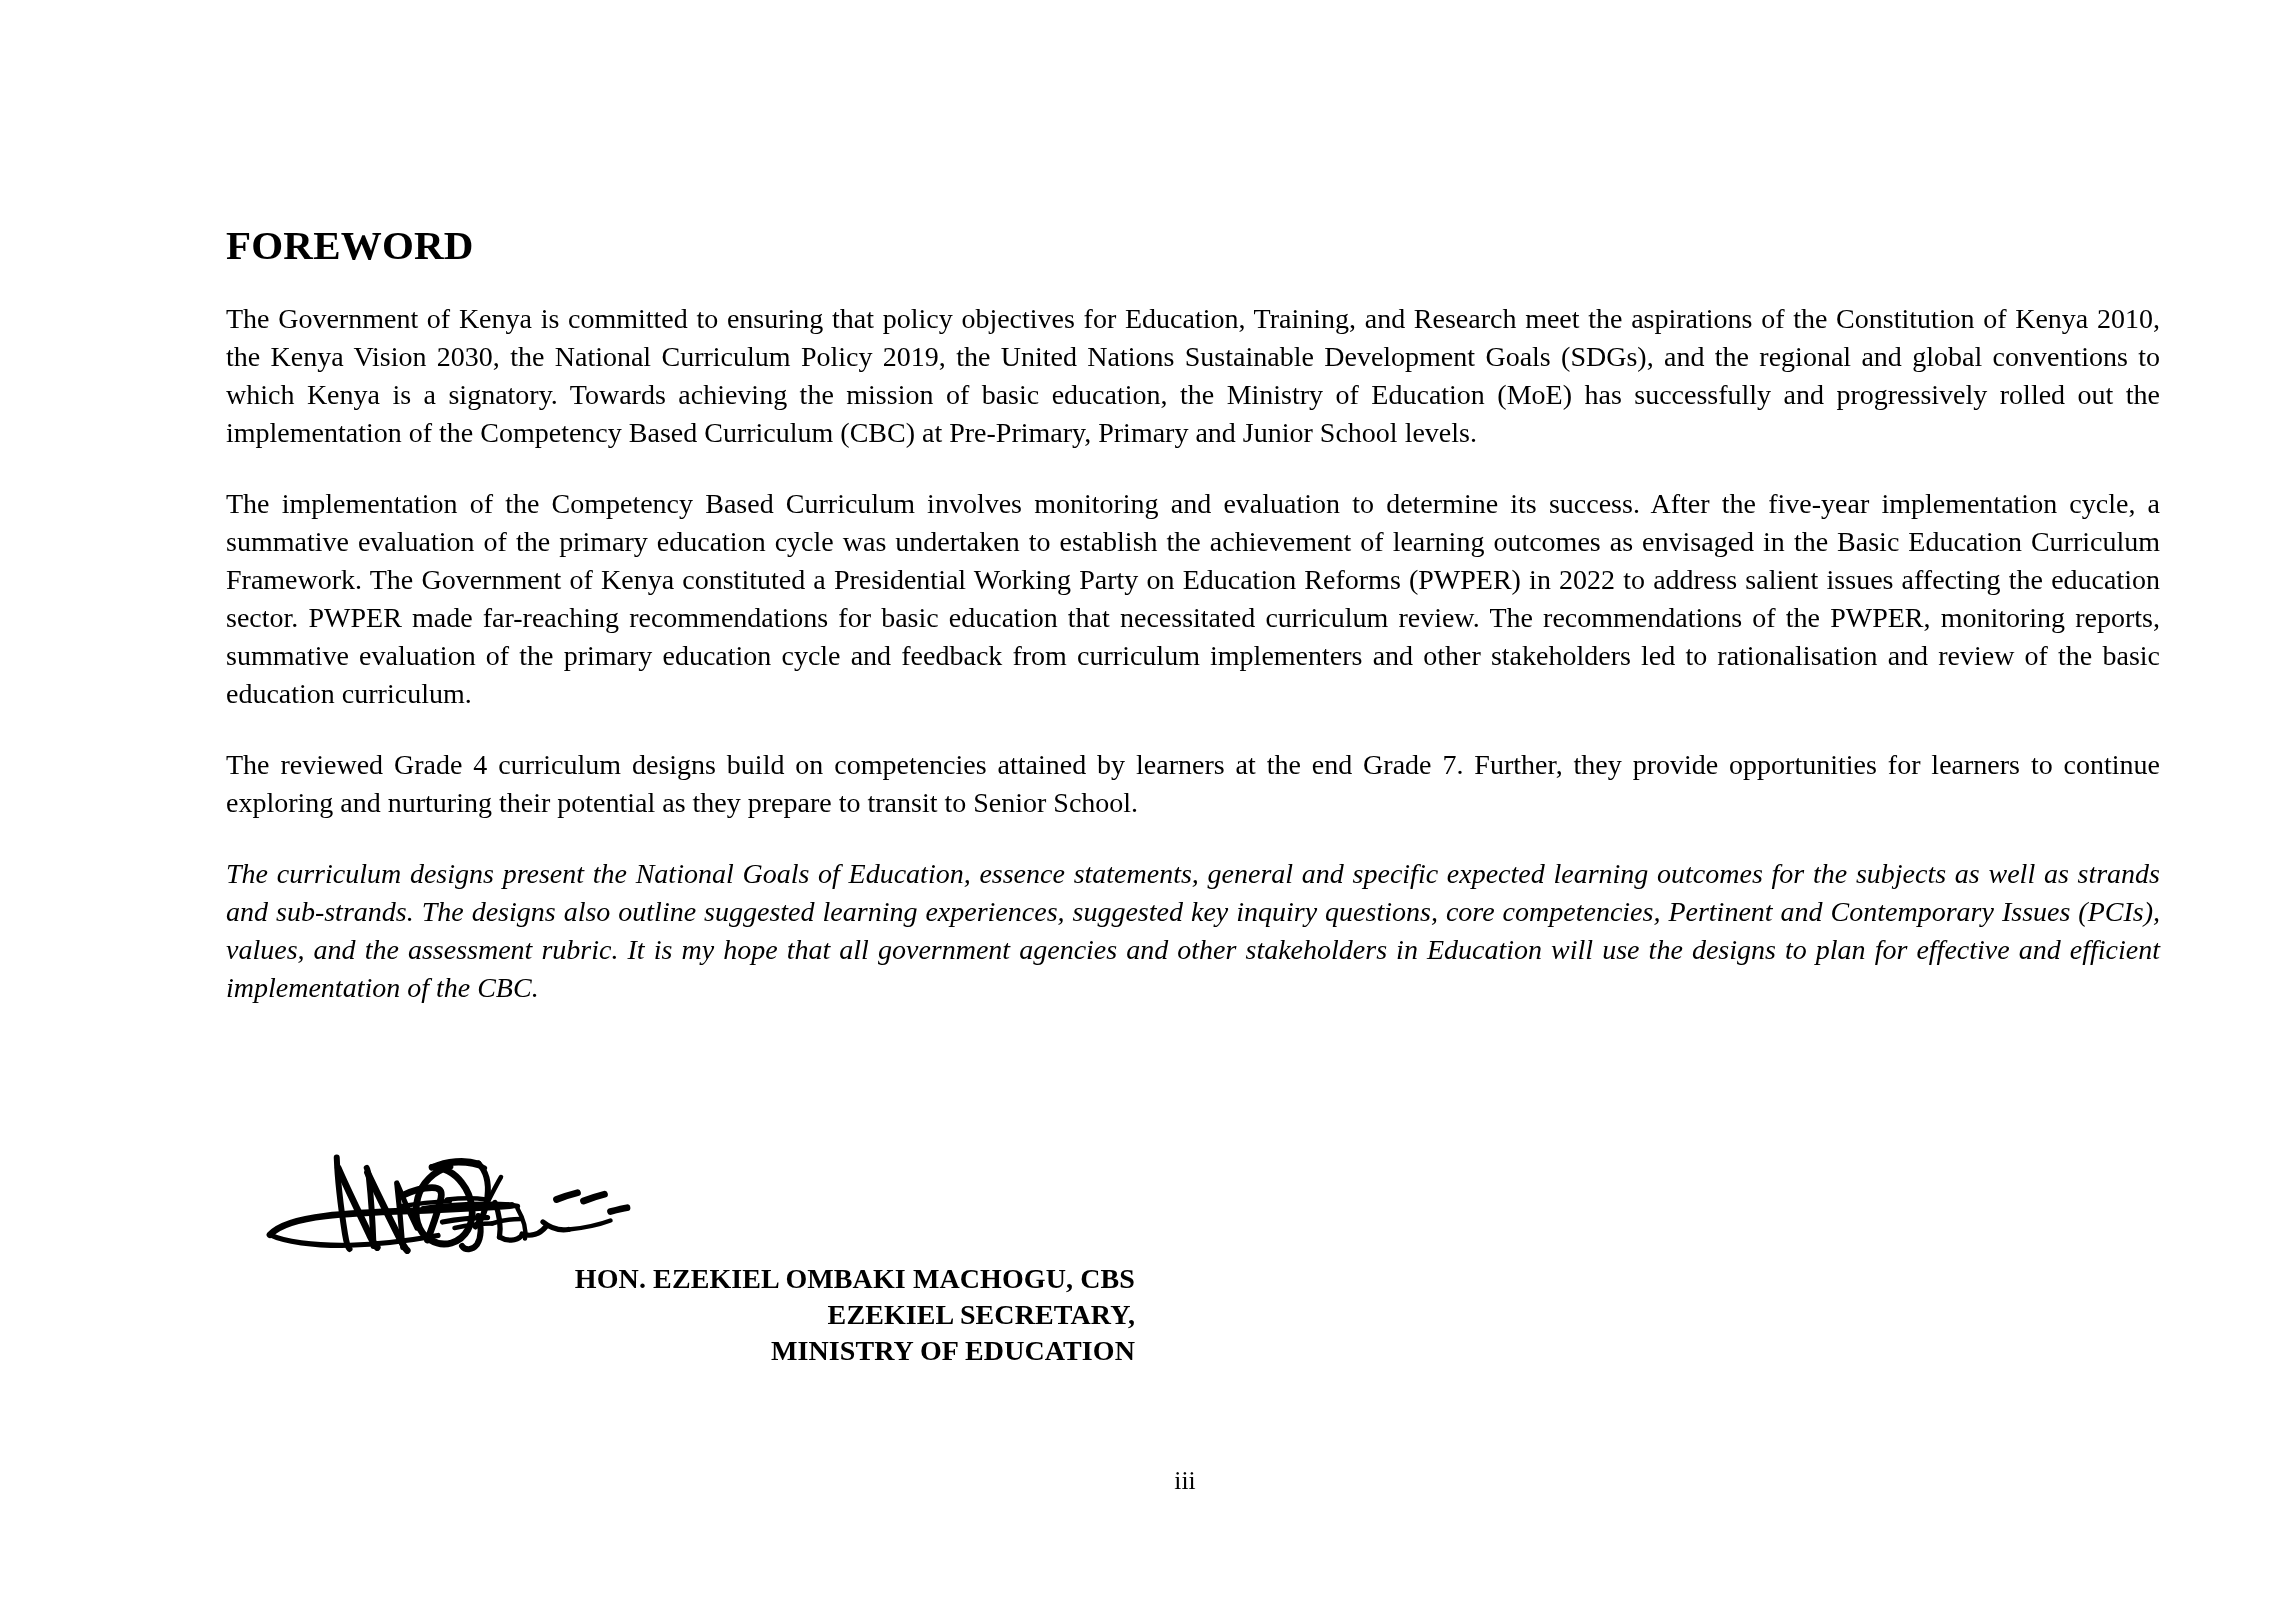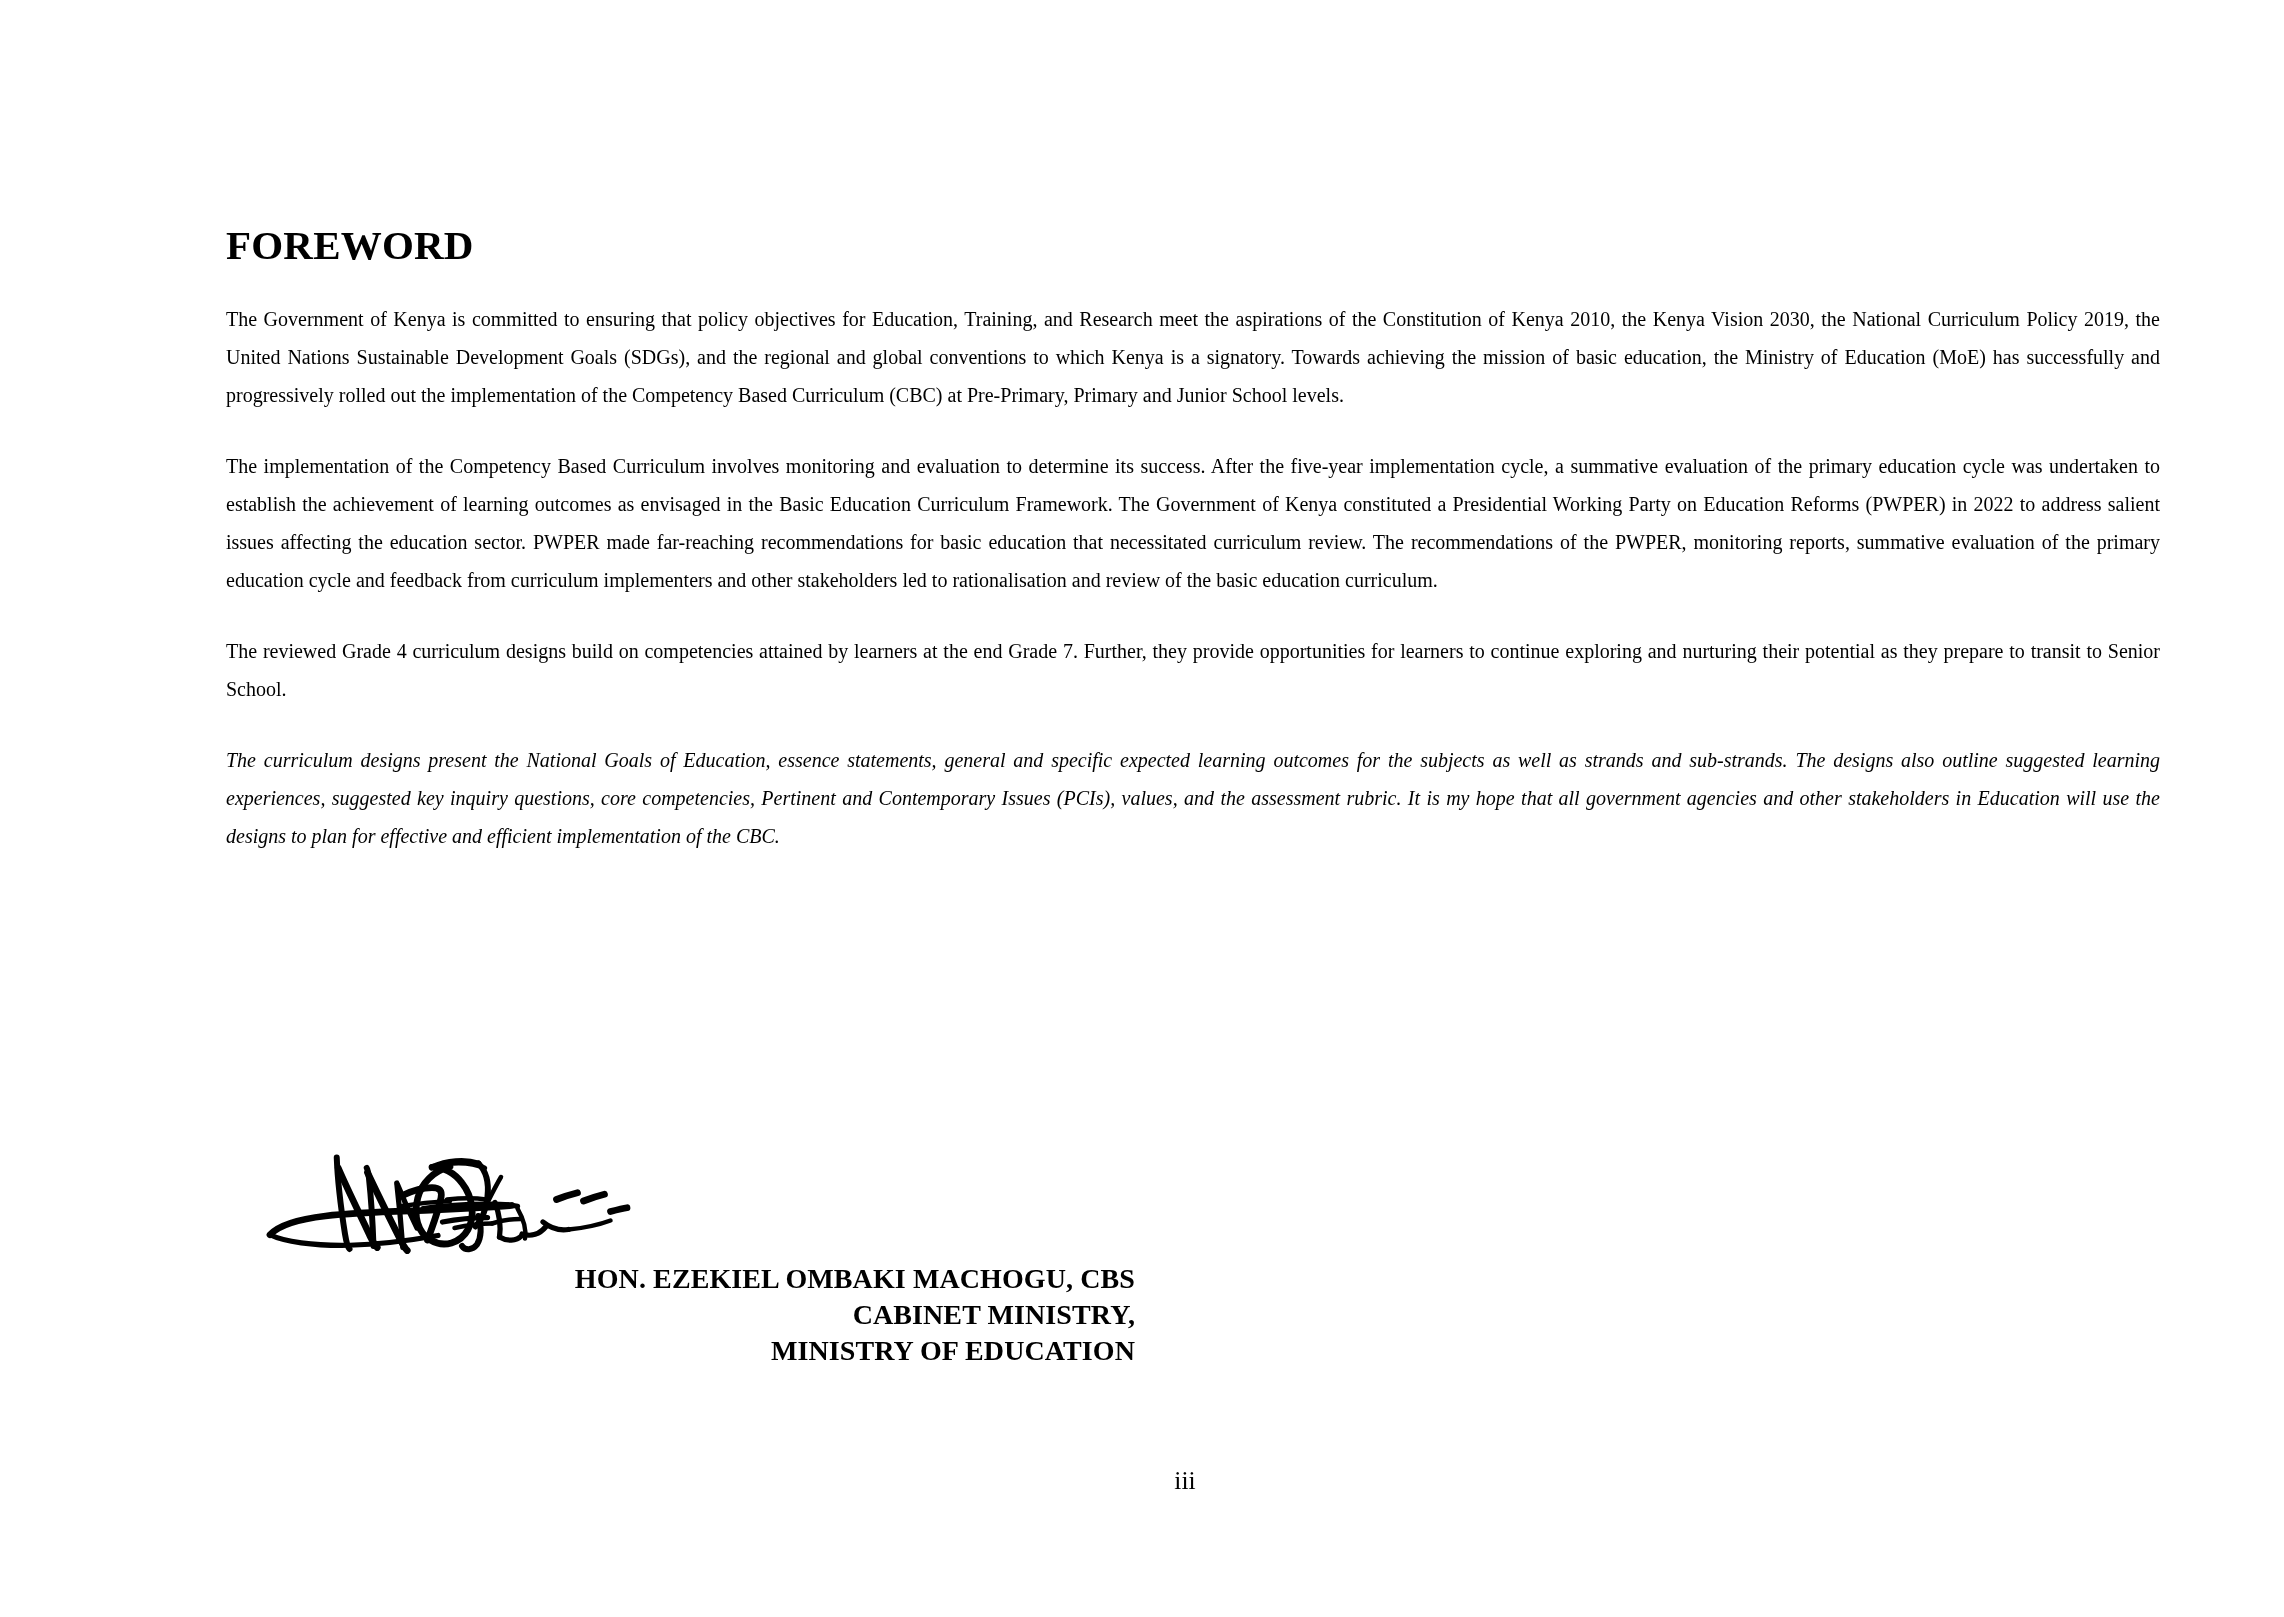--- a/index.html
+++ b/index.html
@@ -35,21 +35,21 @@
 
   .page-title {
     font-size: 41px;
     font-weight: bold;
     letter-spacing: 0.2px;
     line-height: 1.08;
     margin: 0 0 33px 0;
   }
 
   .body-par {
-    font-size: 20px;
+    font-size: 28px;
     line-height: 38px;
     text-align: justify;
     text-justify: inter-word;
     margin: 0 16px 33px 0;
     -webkit-hyphens: none;
     hyphens: none;
   }
   .body-par:last-of-type { margin-bottom: 0; font-style: italic; }
 
   .signature-block {
@@ -144,21 +144,21 @@
         <path d="M386 96 C 396 104, 408 108, 420 106" stroke-width="7"></path>
         <path d="M404 66 C 414 62, 424 59, 432 57" stroke-width="9"></path>
         <path d="M440 68 C 450 64, 460 61, 468 59" stroke-width="9"></path>
         <path d="M476 82 C 484 80, 492 78, 498 77" stroke-width="9"></path>
         <path d="M420 106 C 440 104, 460 100, 476 94" stroke-width="6"></path>
       </g>
     </svg>
 
     <div class="signoff">
       <div class="signoff-line">HON. EZEKIEL OMBAKI MACHOGU, CBS</div>
-      <div class="signoff-line">CABINET MINISTRY,</div>
+      <div class="signoff-line">EZEKIEL SECRETARY,</div>
       <div class="signoff-line underlined">MINISTRY OF EDUCATION</div>
     </div>
 
   </div>
 
   <div class="page-number">iii</div>
 
 </div>
 
 

